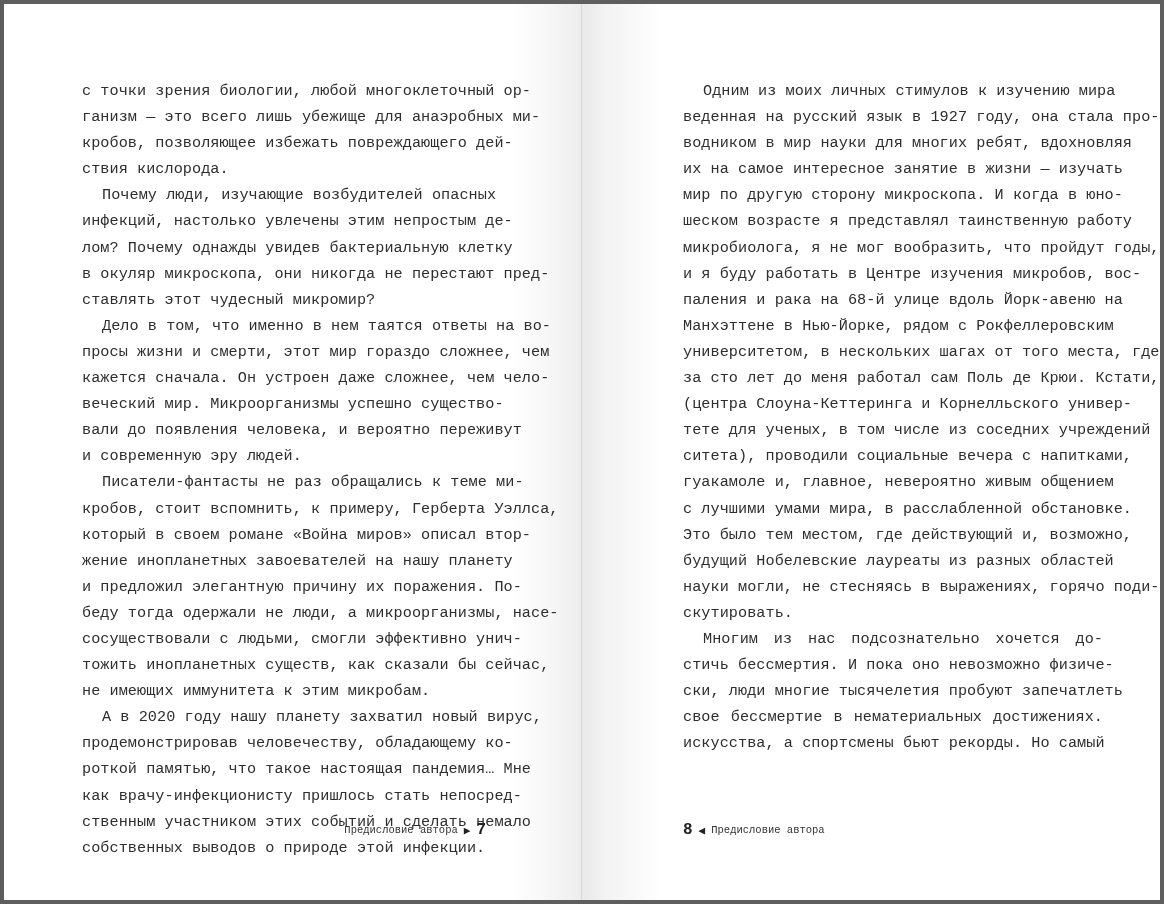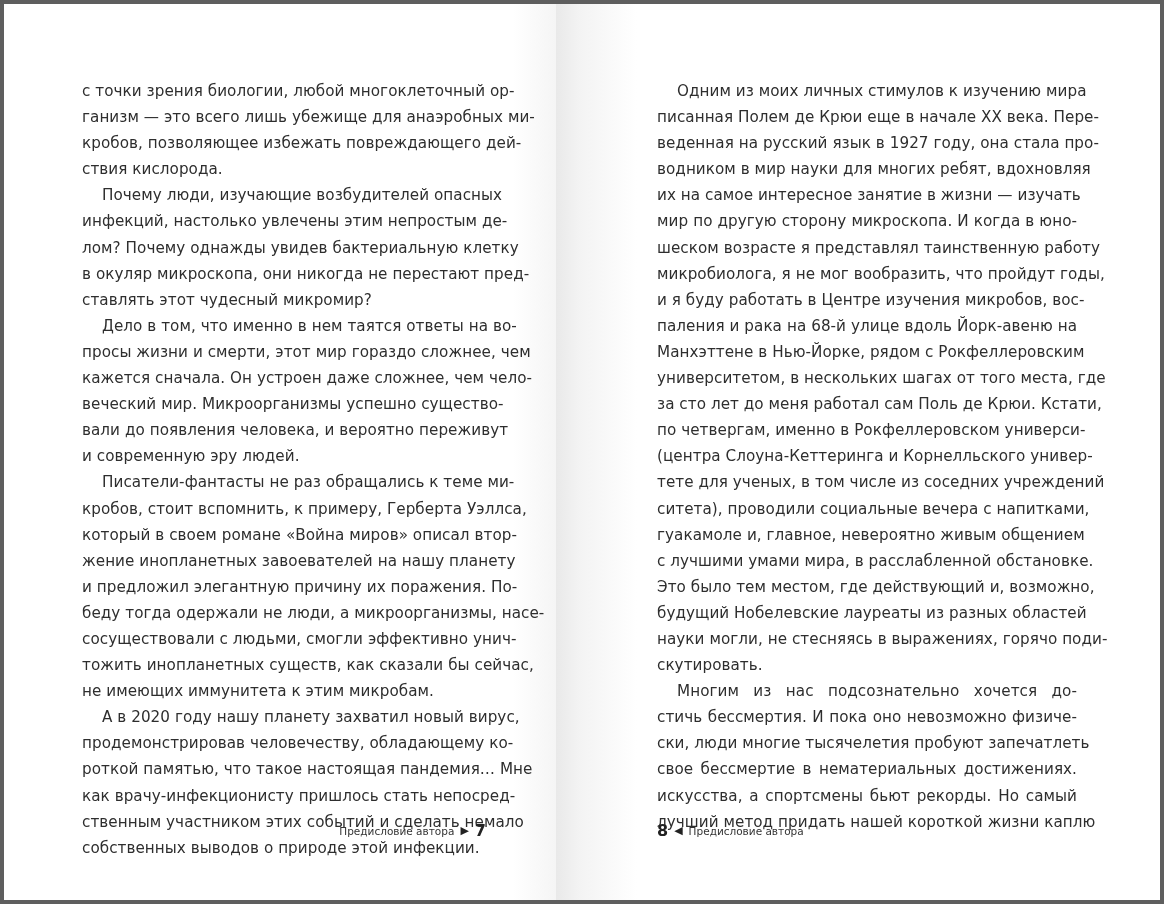--- a/index.html
+++ b/index.html
@@ -6,27 +6,27 @@
   body {
     width: 1164px; height: 904px; overflow: hidden;
     background: #5e5e5e;
     font-family: "DejaVu Sans", sans-serif;
   }
   .spread {
     position: absolute; left: 4px; top: 4px;
     width: 1156px; height: 896px;
     background: #ffffff;
   }
-  .page { position: absolute; top: 0; height: 896px; }
+  .page { position: absolute; top: 0; height: 896px; font-family: Liberation Mono, monospace; }
   .page.left {
     left: 0; width: 578px;
     background: linear-gradient(to right, #ffffff 0%, #ffffff 88%, #f4f4f4 96%, #ececec 100%);
   }
   .page.right {
-    left: 552px; width: 578px;
+    left: 578px; width: 578px;
     background: linear-gradient(to right, #e9e9e9 0%, #f3f3f3 4%, #ffffff 14%, #ffffff 100%);
   }
   .spine {
     position: absolute; left: 577px; top: 0; width: 2px; height: 896px;
     background: #d8d8d8;
   }
   .col {
     position: absolute; top: 74px;
     font-size: 15.2px; line-height: 26.1px; color: #2e2e2e;
     text-align: justify; hyphens: manual; letter-spacing: 0.05px;
@@ -84,48 +84,45 @@
     <div class="footer">
       <span>Предисловие автора</span>
       <span class="tri">▶</span>
       <span class="num">7</span>
     </div>
   </div>
   <div class="spine"></div>
   <div class="page right">
     <div class="col" id="right-col">
         <span class="line" style="padding-left: 20px;">Одним из моих личных стимулов к изучению мира</span>
-        <span class="line">писанная Полем де Крюи еще в начале XX века. Пере-</span>
         <span class="line">веденная на русский язык в 1927 году, она стала про-</span>
         <span class="line">водником в мир науки для многих ребят, вдохновляя</span>
         <span class="line">их на самое интересное занятие в жизни — изучать</span>
         <span class="line">мир по другую сторону микроскопа. И когда в юно-</span>
         <span class="line">шеском возрасте я представлял таинственную работу</span>
         <span class="line">микробиолога, я не мог вообразить, что пройдут годы,</span>
         <span class="line">и я буду работать в Центре изучения микробов, вос-</span>
         <span class="line">паления и рака на 68-й улице вдоль Йорк-авеню на</span>
         <span class="line">Манхэттене в Нью-Йорке, рядом с Рокфеллеровским</span>
         <span class="line">университетом, в нескольких шагах от того места, где</span>
         <span class="line">за сто лет до меня работал сам Поль де Крюи. Кстати,</span>
-        <span class="line">по четвергам, именно в Рокфеллеровском универси-</span>
         <span class="line">(центра Слоуна-Кеттеринга и Корнелльского универ-</span>
         <span class="line">тете для ученых, в том числе из соседних учреждений</span>
         <span class="line">ситета), проводили социальные вечера с напитками,</span>
         <span class="line">гуакамоле и, главное, невероятно живым общением</span>
         <span class="line">с лучшими умами мира, в расслабленной обстановке.</span>
         <span class="line">Это было тем местом, где действующий и, возможно,</span>
         <span class="line">будущий Нобелевские лауреаты из разных областей</span>
         <span class="line">науки могли, не стесняясь в выражениях, горячо поди-</span>
         <span class="line last">скутировать.</span>
         <span class="line" style="padding-left: 20px;">Многим из нас подсознательно хочется до-</span>
         <span class="line">стичь бессмертия. И пока оно невозможно физиче-</span>
         <span class="line">ски, люди многие тысячелетия пробуют запечатлеть</span>
         <span class="line">свое бессмертие в нематериальных достижениях.</span>
         <span class="line">искусства, а спортсмены бьют рекорды. Но самый</span>
-        <span class="line">лучший метод придать нашей короткой жизни каплю</span>
       </div>
     <div class="footer">
       <span class="num">8</span>
       <span class="tri">◀</span>
       <span>Предисловие автора</span>
     </div>
   </div>
 </div>
 
 </body></html>

